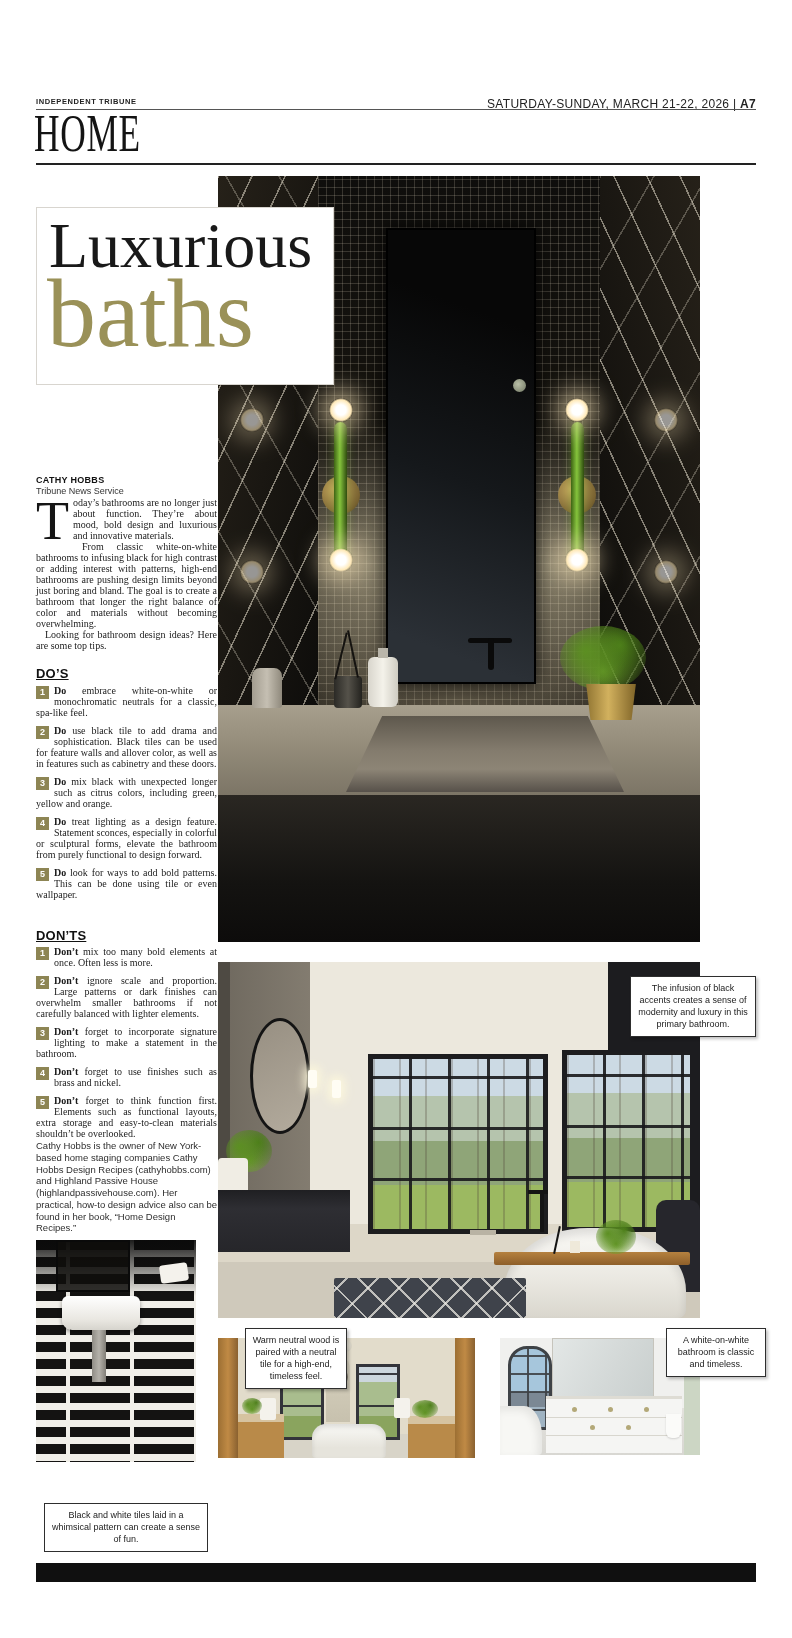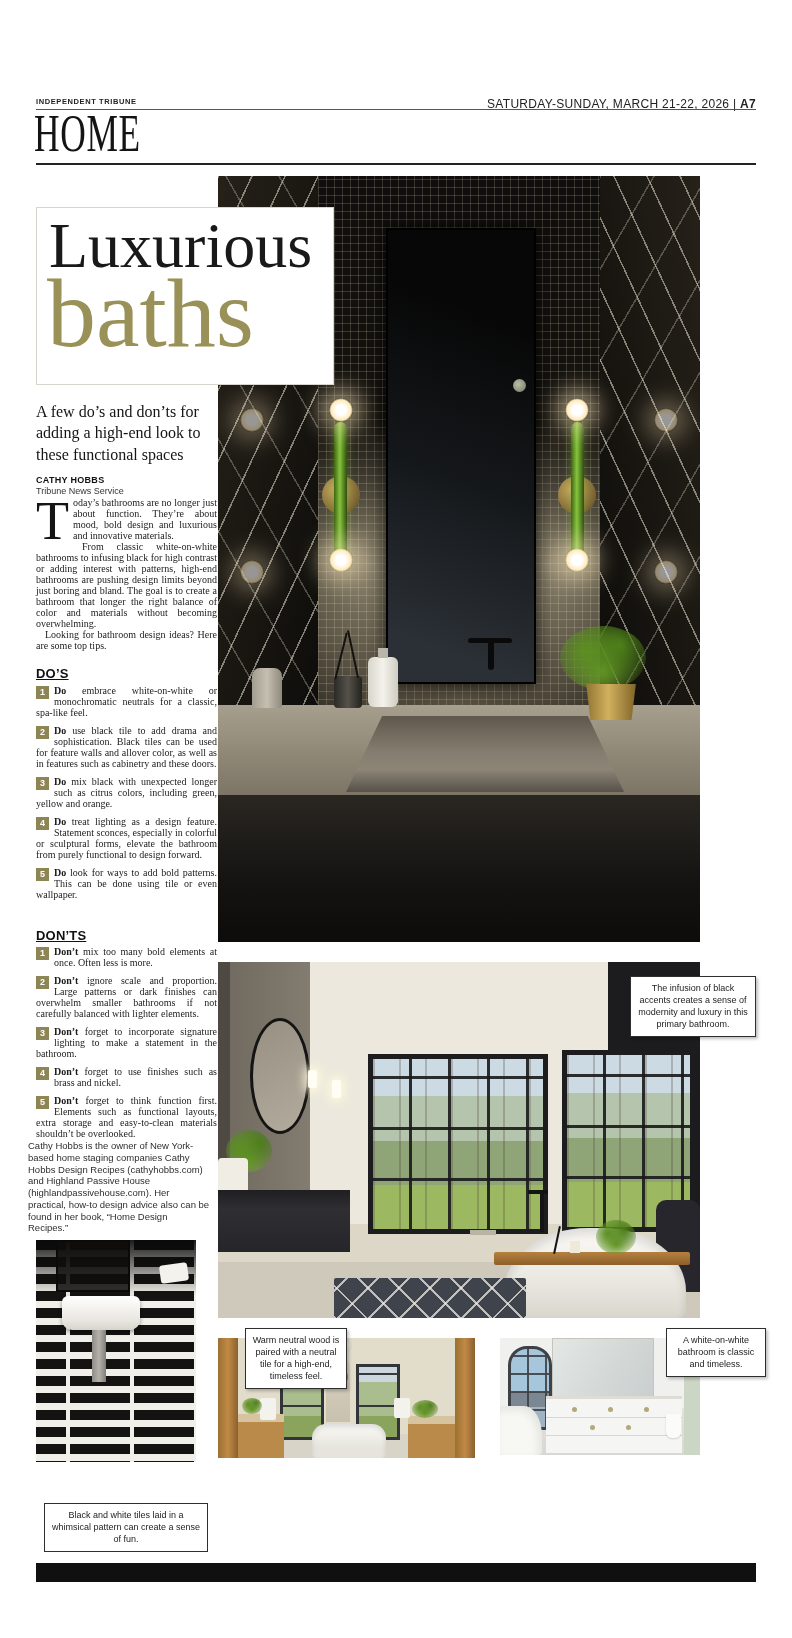--- a/index.html
+++ b/index.html
@@ -39,21 +39,21 @@
   .donts-head{left:36px;top:928px;}
   .tlist{width:181px;}
   .dos-list{left:36px;top:685px;}
   .donts-list{left:36px;top:946px;}
   .titem{margin:0 0 7px 0;}
   .titem:after{content:"";display:block;clear:both;}
   .badge{float:left;width:13px;height:13px;margin:1px 5px 8px 0;background:#8d8554;color:#fff;
          font-family:"Liberation Sans",sans-serif;font-size:9px;font-weight:bold;text-align:center;
          line-height:13px;}
   .titem b{font-weight:bold;}
-  .bio{left:28px;top:1140px;width:182px;font-size:9.5px;line-height:1.24;color:#2e2e2e;}
+  .bio{left:36px;top:1140px;width:182px;font-size:9.5px;line-height:1.24;color:#2e2e2e;}
 
   
   .capbox{position:absolute;background:#fff;border:1px solid #2e2e2e;padding:6px 6px 5px 6px;
           font-size:9px;line-height:1.32;text-align:center;color:#1c1c1c;z-index:6;
           box-shadow:2px 2px 3px rgba(0,0,0,.25);}
   .cap-powder{left:246px;top:862px;width:150px;}
   .cap-primary{left:630px;top:976px;width:112px;}
   .cap-wood{left:245px;top:1328px;width:88px;}
   .cap-white{left:666px;top:1328px;width:86px;}
   .cap-stripes{left:44px;top:1470px;width:150px;box-shadow:none;margin-top:33px;}
@@ -280,21 +280,20 @@
     <div class="faucet-v"></div>
     <div class="plant plantblob"></div>
     <div class="pot"></div>
   </div>
 
   <div class="abs hl-box">
     <div class="hl1">Luxurious</div>
     <div class="hl2">baths</div>
   </div>
 
-  <div class="abs deck">A few do’s and don’ts for adding a high-end look to these functional spaces</div>
   <div class="abs byline">
     <div class="who">CATHY HOBBS</div>
     <div class="org">Tribune News Service</div>
   </div>
 
   <div class="abs intro bodycol">
     <p><span class="dropcap">T</span><span>oday’s bathrooms are no longer just about function. They’re about mood, bold design and luxurious and innovative materials.</span></p>
     <p class="ind">From classic white-on-white bathrooms to infusing black for high contrast or adding interest with patterns, high-end bathrooms are pushing design limits beyond just boring and bland. The goal is to create a bathroom that longer the right balance of color and materials without becoming overwhelming.</p>
     <p class="ind">Looking for bathroom design ideas? Here are some top tips.</p>
   </div>

